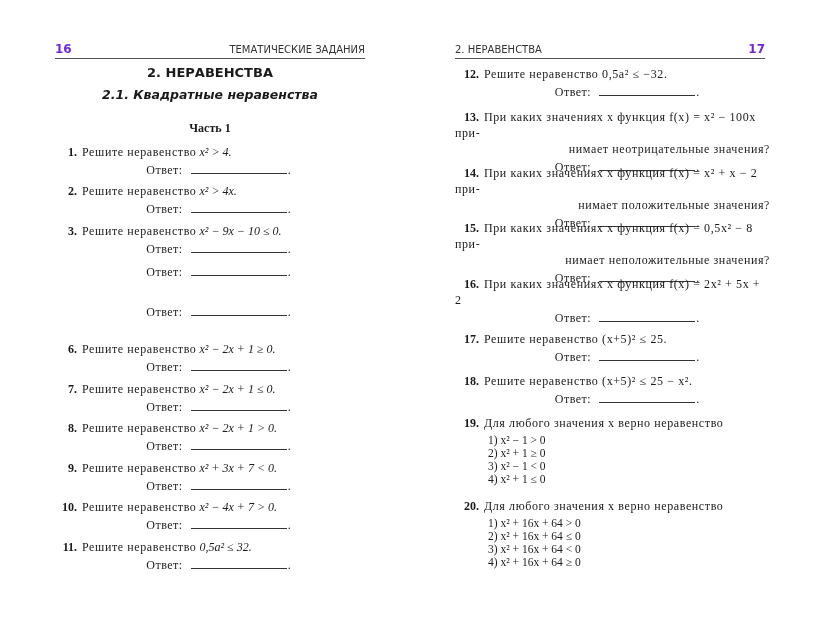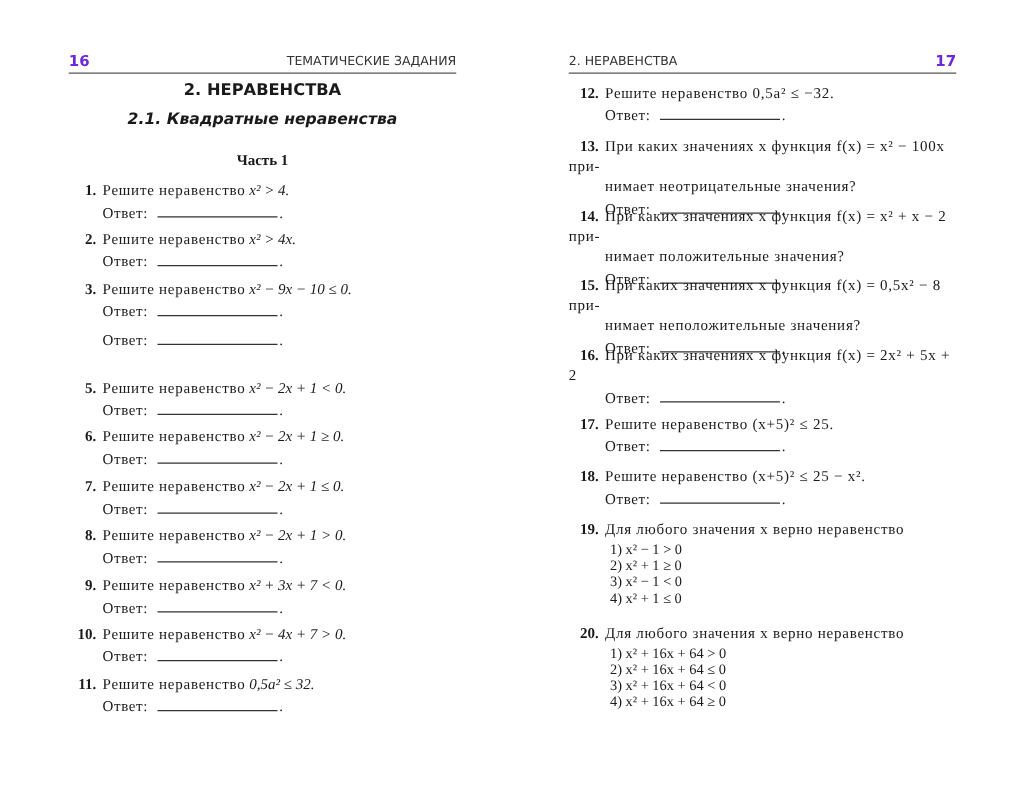--- a/index.html
+++ b/index.html
@@ -22,22 +22,22 @@
                    font-family:"DejaVu Sans", sans-serif; font-weight:bold; font-style:italic; font-size:12.5px; }
   .part-title { position:absolute; left:55px; width:310px; top:121px; text-align:center;
                 font-weight:bold; font-size:12px; }
   .task { position:absolute; font-size:12px; line-height:16px; }
   .left .task { left:55px; width:300px; }
   .right .task { left:45px; width:315px; }
   .tnum { display:inline-block; width:22px; text-align:right; font-weight:bold; margin-right:5px; }
   .right .tnum { width:24px; }
   .ttext { letter-spacing:0.6px; }
   .indent { padding-left:27px; }
-  .right .indent { padding-left:29px; }
-  .answer-row { padding-left:27px; margin-top:2px; }
+  .right .indent { padding-left:29px;text-align:right; }
+  .answer-row { padding-left:27px; margin-top:2px;text-align:center; }
   .right .answer-row { padding-left:29px; }
   .answer-label { letter-spacing:0.5px; }
   .answer-line { display:inline-block; width:96px; border-bottom:1px solid #333; height:10px;
                  margin-left:8px; vertical-align:baseline; }
   .dot { margin-left:1px; }
   .math { font-style:italic; }
   .opt { padding-left:33px; line-height:13px; font-size:11.5px; }
   .opt-list { margin-top:3px; }
 </style>
 </head>
@@ -61,21 +61,20 @@
     <div class="answer-row"><span class="answer-label">Ответ:</span><span class="answer-line"></span><span class="dot">.</span></div>
   </div>
   <div class="task" style="top:223px">
     <div><span class="tnum">3.</span><span class="ttext">Решите неравенство</span> <span class="math">x² − 9x − 10 ≤ 0.</span></div>
     <div class="answer-row"><span class="answer-label">Ответ:</span><span class="answer-line"></span><span class="dot">.</span></div>
   </div>
   <div class="task" style="top:262px">
     <div class="answer-row"><span class="answer-label">Ответ:</span><span class="answer-line"></span><span class="dot">.</span></div>
   </div>
   <div class="task" style="top:302px">
-    <div><span class="tnum">5.</span><span class="ttext">Решите неравенство</span> <span class="math">x² − 2x + 1 &lt; 0.</span></div>
     <div class="answer-row"><span class="answer-label">Ответ:</span><span class="answer-line"></span><span class="dot">.</span></div>
   </div>
   <div class="task" style="top:341px">
     <div><span class="tnum">6.</span><span class="ttext">Решите неравенство</span> <span class="math">x² − 2x + 1 ≥ 0.</span></div>
     <div class="answer-row"><span class="answer-label">Ответ:</span><span class="answer-line"></span><span class="dot">.</span></div>
   </div>
   <div class="task" style="top:381px">
     <div><span class="tnum">7.</span><span class="ttext">Решите неравенство</span> <span class="math">x² − 2x + 1 ≤ 0.</span></div>
     <div class="answer-row"><span class="answer-label">Ответ:</span><span class="answer-line"></span><span class="dot">.</span></div>
   </div>

